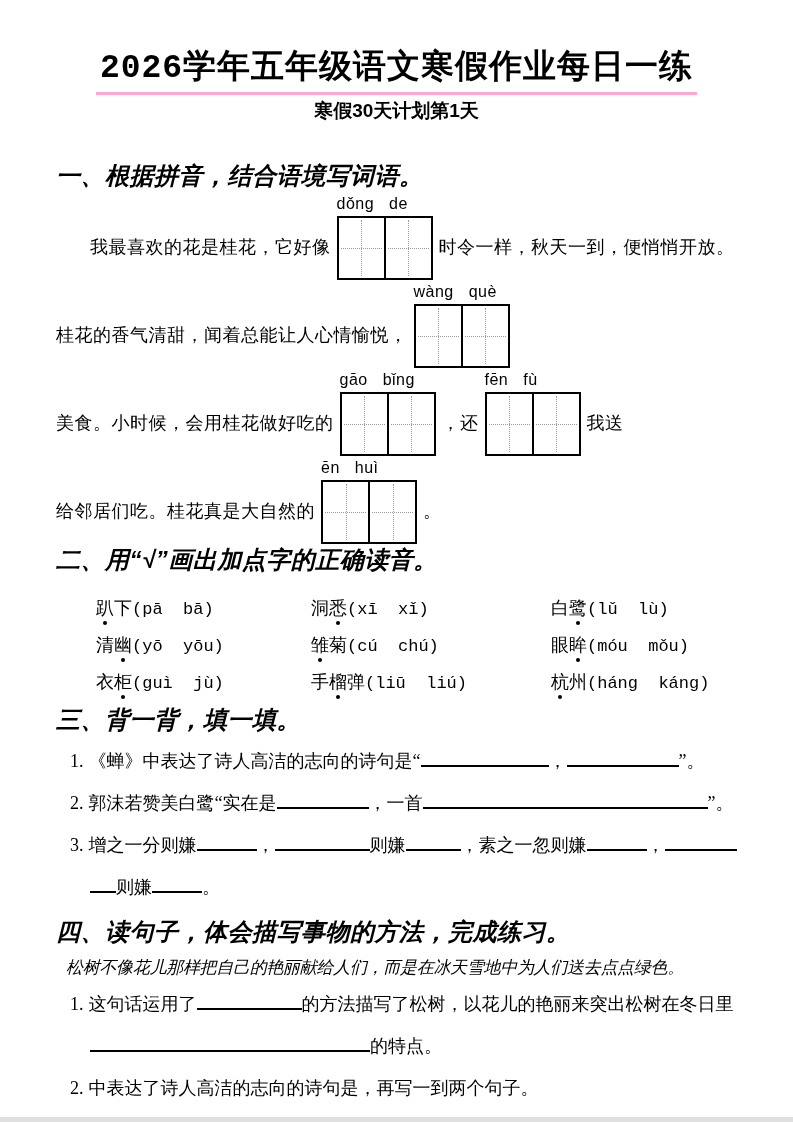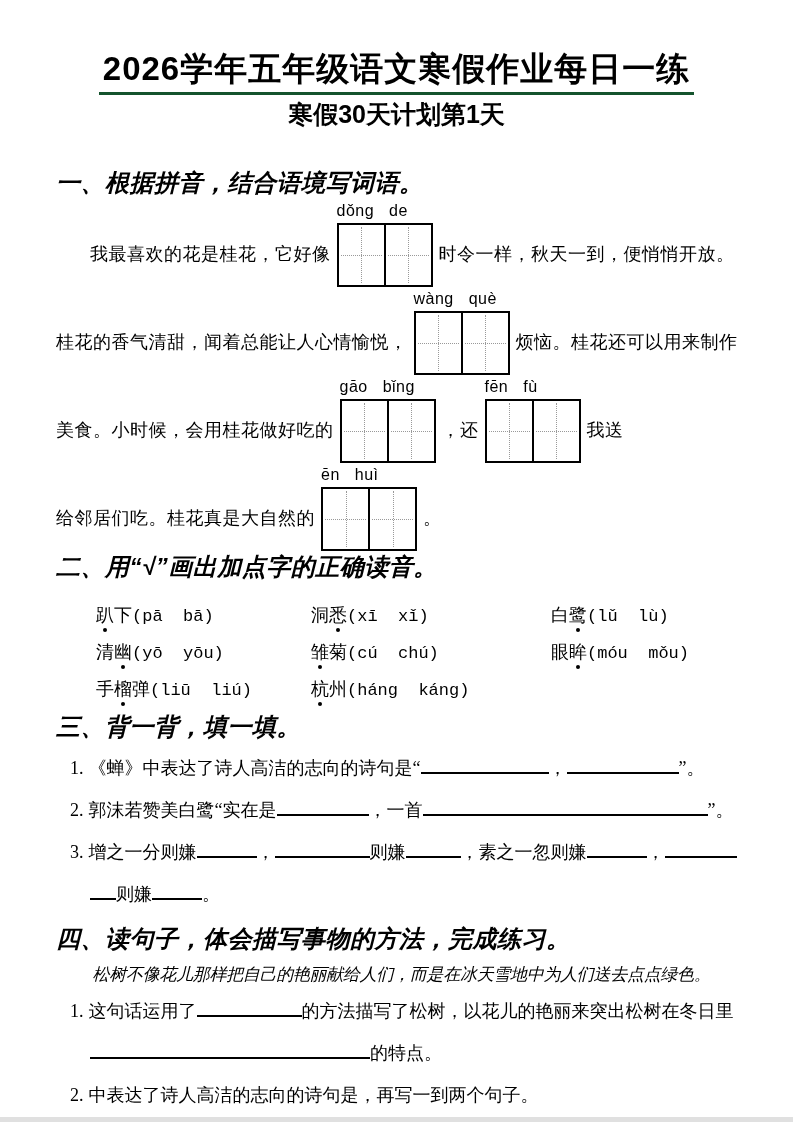--- a/index.html
+++ b/index.html
@@ -5,27 +5,27 @@
   html,body { margin:0; padding:0; background:#fff; }
   .page {
     position:relative; width:793px; height:1122px; margin:0 auto;
     background:#ffffff; color:#000; box-sizing:border-box;
     padding:42px 56px 0 56px; overflow:hidden;
     font-family:"Liberation Serif","DejaVu Serif",serif; font-size:18px;
   }
   
   header { text-align:center; margin-top:8px; }
   .title {
-    display:inline-block; font-family:Liberation Sans, sans-serif;
+    display:inline-block; font-family:Liberation Mono, monospace;
     font-weight:bold; font-size:33px; line-height:1.15; letter-spacing:1px;
-    border-bottom:3px solid #14532d; padding:0 4px 4px 4px;
+    border-bottom:3px solid #f9a8d4; padding:0 4px 4px 4px;
   }
   .subtitle {
     font-family:"Liberation Sans","DejaVu Sans",sans-serif;
-    font-weight:bold; font-size:25px; margin-top:3px;
+    font-weight:bold; font-size:19px; margin-top:3px;
   }
   
   .sec-heading {
     font-family:"Liberation Sans","DejaVu Sans",sans-serif;
     font-weight:bold; font-size:24px; letter-spacing:0.5px;font-style:italic;
   }
   .h-s1 { margin-top:36px; }
   .h-s2 { }
   .h-s3 { margin-top:10px; }
   .h-s4 { margin-top:12px; }
@@ -57,21 +57,21 @@
   .s2-pinyin { font-family:"Liberation Mono","DejaVu Sans Mono",monospace; font-size:17px; white-space:pre; }
   
   .item-line { margin:9px 0 0 14px; line-height:33px; white-space:nowrap; }
   .cont-line { margin-left:34px; }
   .num { margin-right:5px; }
   .blank { display:inline-block; border-bottom:2px solid #000; height:20px; vertical-align:baseline; }
   .w26{width:26px}.w50{width:50px}.w55{width:55px}.w60{width:60px}.w72{width:72px}
   .w92{width:92px}.w95{width:95px}.w105{width:105px}.w112{width:112px}
   .w128{width:128px}.w280{width:280px}.w285{width:285px}
   
-  .example { font-style:italic; font-size:17px; margin:8px 0 0 10px; letter-spacing:-0.3px; white-space:nowrap;text-align:center; }
+  .example { font-style:italic; font-size:17px; margin:8px 0 0 10px; letter-spacing:-0.3px; white-space:nowrap; }
   .answer-lines { margin:16px 10px 0 34px; }
   .answer-line { height:33px; border-bottom:2px solid #222; }
   .bottom-strip { position:absolute; left:0; right:0; bottom:0; height:5px; background:#e0e0e0; }
 </style>
 </head>
 <body>
 
 <div class="page">
 
   <header>
@@ -98,21 +98,20 @@
 
     <div class="s1-line">
       <span class="txt">桂花的香气清甜，闻着总能让人心情愉悦，</span>
       <span class="pinyin-grid">
         <span class="pinyin-label">wàng què</span>
         <span class="tian-grid">
             <span class="tian-cell"></span>
             <span class="tian-cell"></span>
           </span>
       </span>
-      <span class="txt">烦恼。桂花还可以用来制作</span>
     </div>
 
     <div class="s1-line">
       <span class="txt">美食。小时候，</span>
       <span class="txt">会用桂花做好吃的</span>
       <span class="pinyin-grid">
         <span class="pinyin-label">gāo bǐng</span>
         <span class="tian-grid">
             <span class="tian-cell"></span>
             <span class="tian-cell"></span>
@@ -158,20 +157,23 @@
       <div class="s2-item">
         <span><span>清</span><span class="s2-dot">幽</span><span></span></span><span class="s2-pinyin">(yō  yōu)</span>
       </div>
       <div class="s2-item">
         <span><span></span><span class="s2-dot">雏</span><span>菊</span></span><span class="s2-pinyin">(cú  chú)</span>
       </div>
       <div class="s2-item">
         <span><span>眼</span><span class="s2-dot">眸</span><span></span></span><span class="s2-pinyin">(móu  mǒu)</span>
       </div>
       <div class="s2-item">
+        <span><span>衣</span><span class="s2-dot">柜</span><span></span></span><span class="s2-pinyin">(guì  jù)</span>
+      </div>
+      <div class="s2-item">
         <span><span>手</span><span class="s2-dot">榴</span><span>弹</span></span><span class="s2-pinyin">(liū  liú)</span>
       </div>
       <div class="s2-item">
         <span><span></span><span class="s2-dot">杭</span><span>州</span></span><span class="s2-pinyin">(háng  káng)</span>
       </div>
 
     </div>
   </section>
 
   <section>

